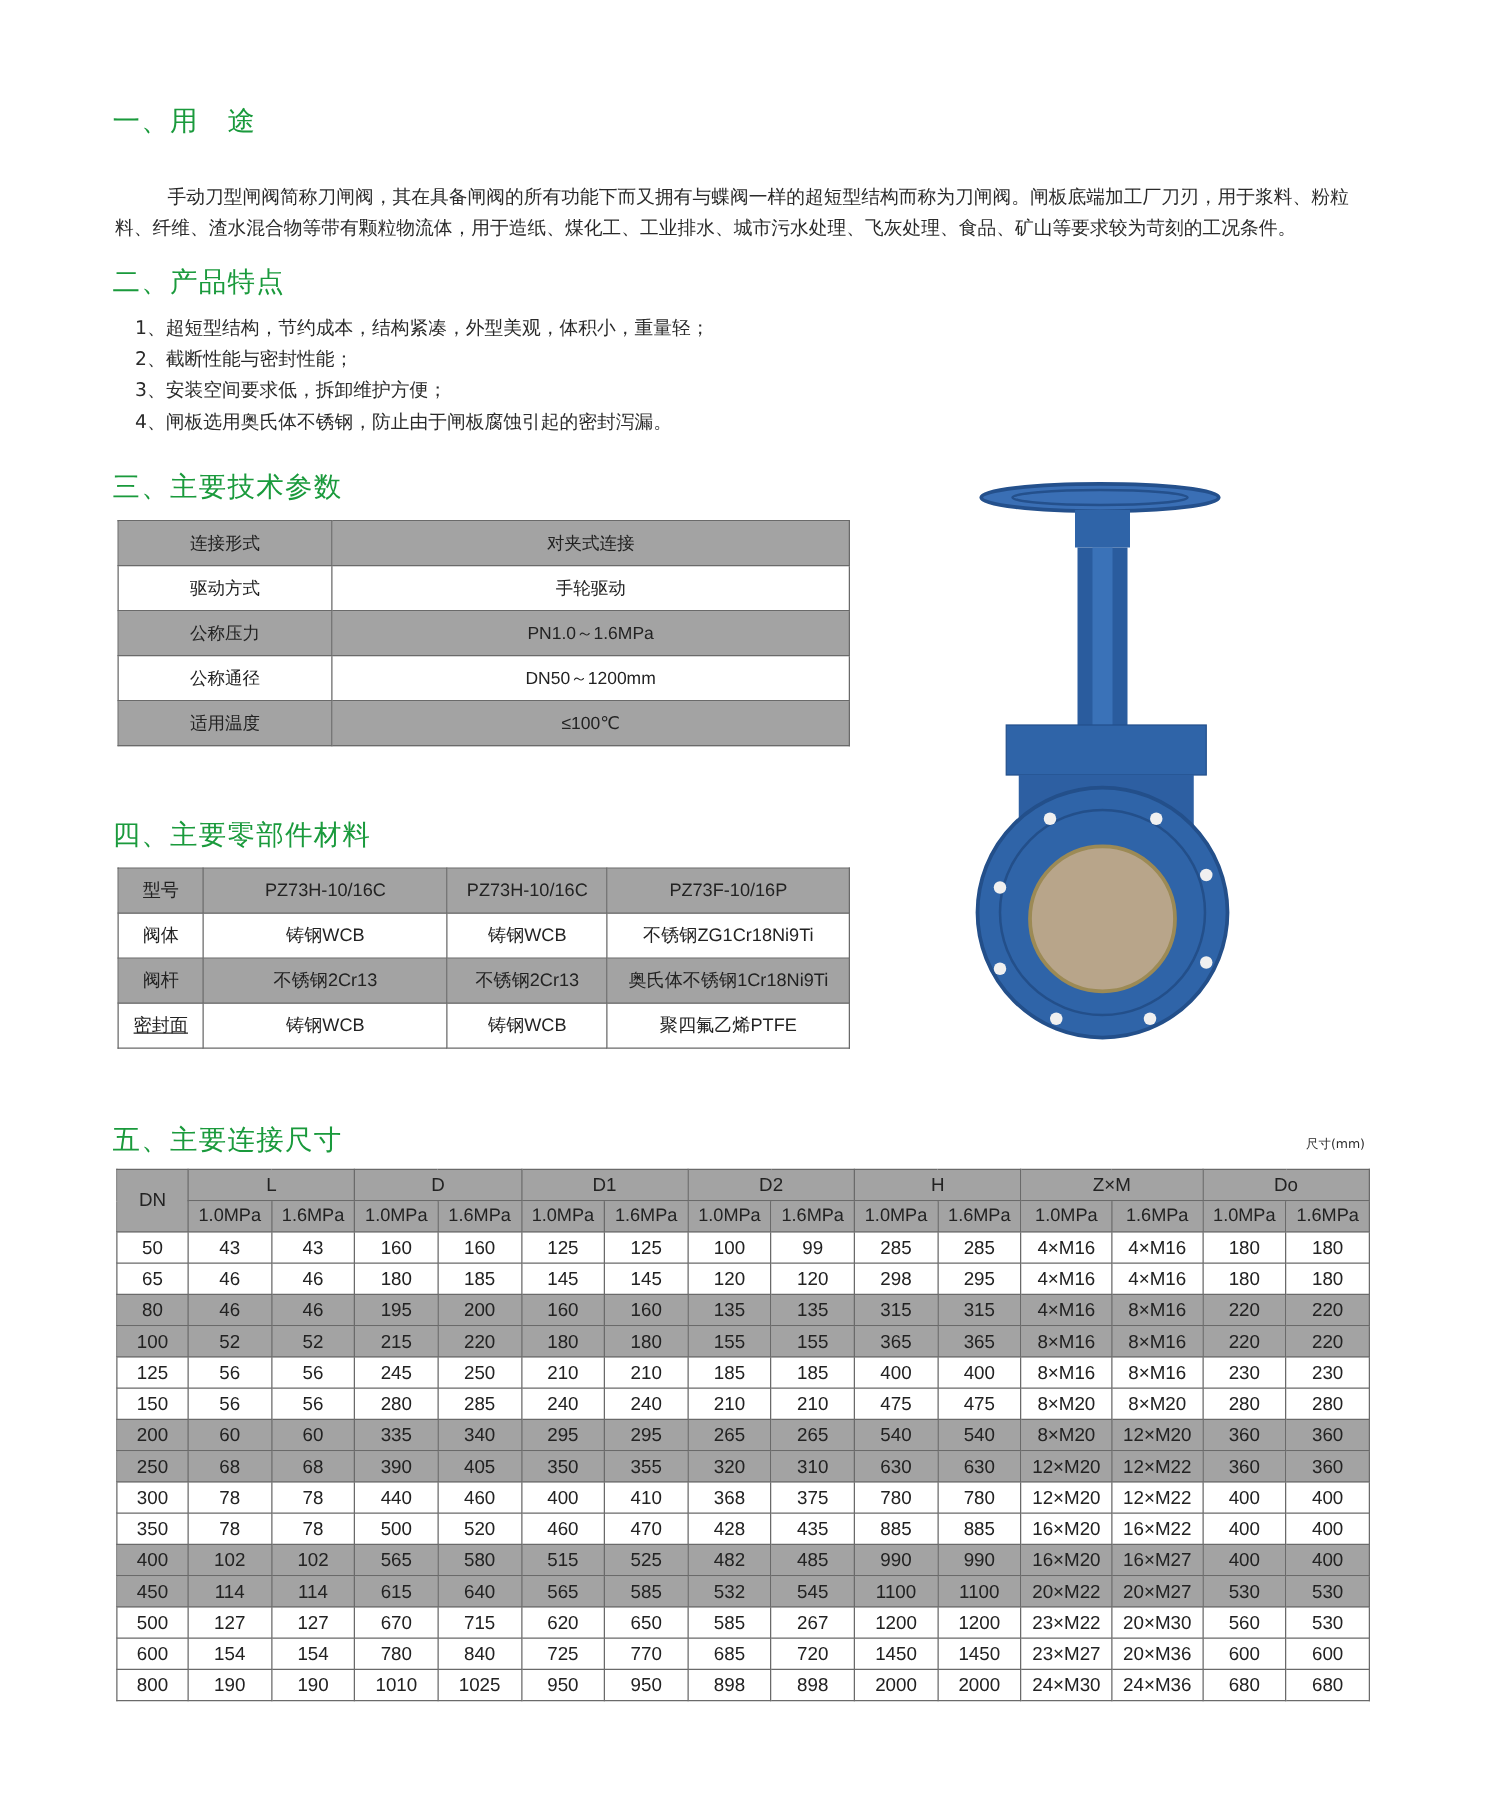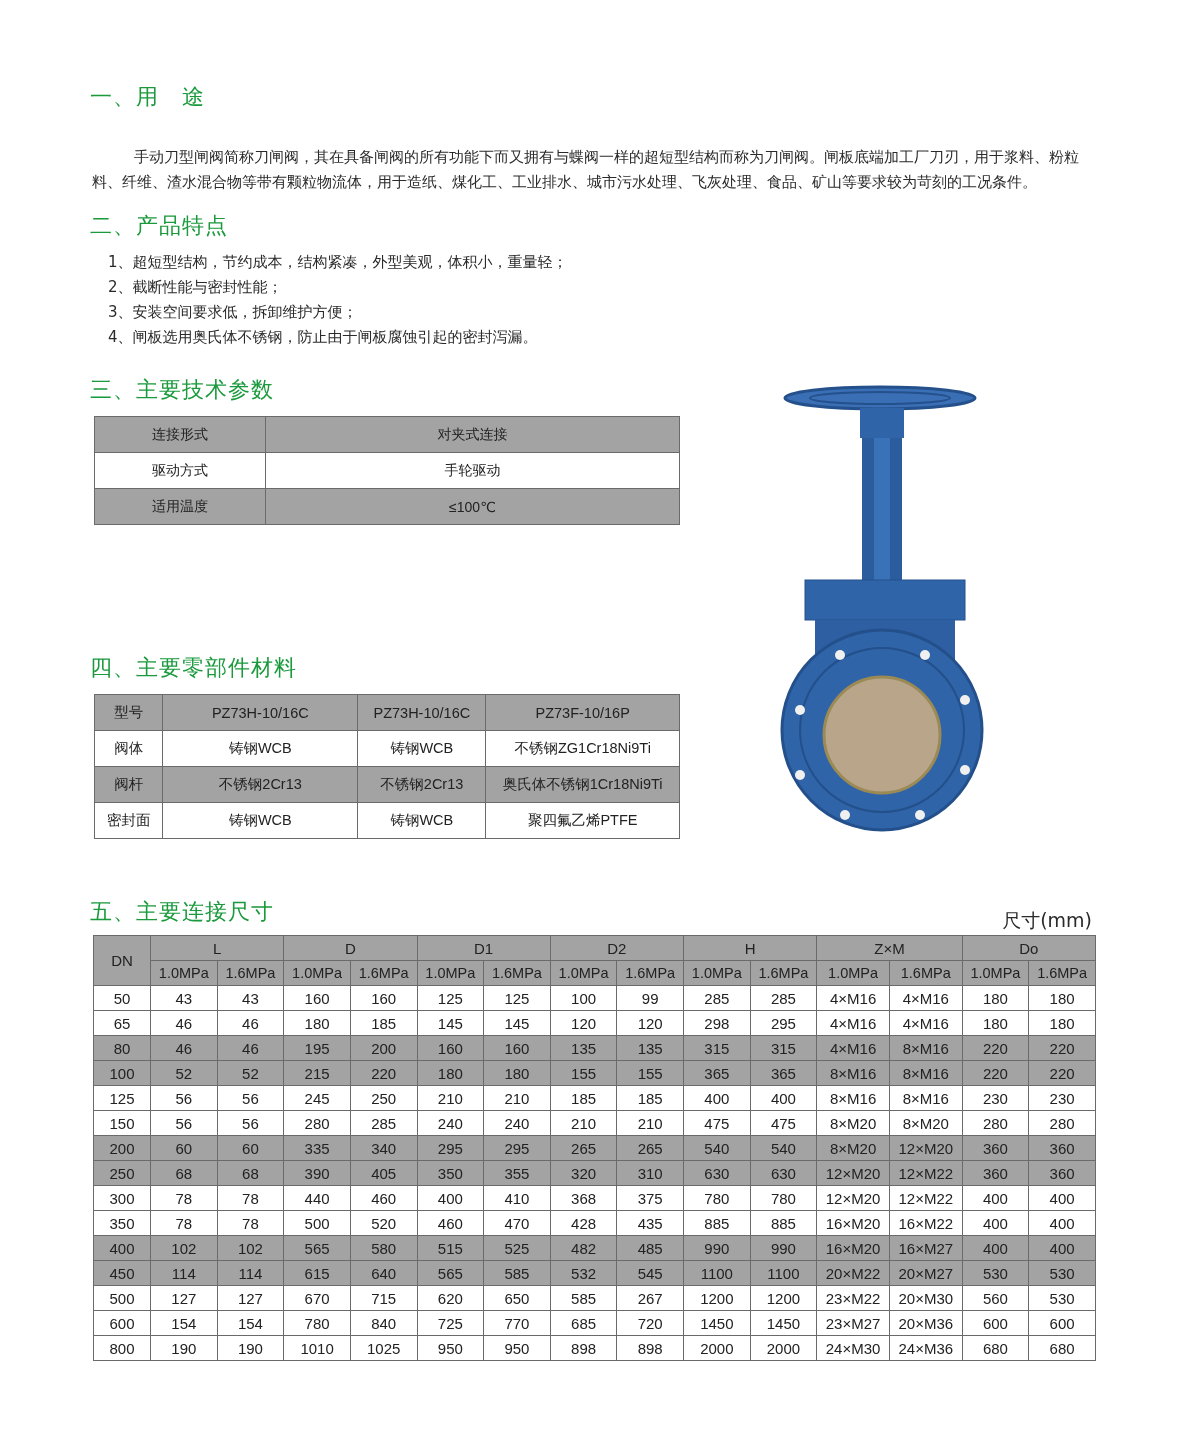--- a/index.html
+++ b/index.html
@@ -13,21 +13,21 @@
   .green { background: #a3a3a3; }
   .white { background: #ffffff; }
   #tech { left: 94px; top: 416px; width: 586px; font-size: 14px; }
   #tech td { height: 35px; }
   #tech td.k { width: 170px; }
   #mat { left: 94px; top: 694px; width: 586px; font-size: 14.5px; }
   #mat td { height: 35px; }
   #dims { left: 93px; top: 935px; width: 1003px; font-size: 15px; }
   #dims td, #dims th { height: 24px; }
   #dims .sub th { font-size: 14.5px; }
-  .unit { position: absolute; right: 108px; top: 908px; font-size: 19px; }
+  .unit { position: absolute; right: 108px; top: 908px; font-size: 10px; }
   .valve { position: absolute; left: 770px; top: 380px; width: 230px; height: 470px; }
 </style>
 </head>
 <body>
 
 <h2 class="h2" style="top:82px;">一、用　途</h2>
 <p class="para" style="top:124px;margin-top:21px;"><span class="indent"></span><span>手动刀型闸阀简称刀闸阀，其在具备闸阀的所有功能下而又拥有与蝶阀一样的超短型结构而称为刀闸阀。闸板底端加工厂刀刃，用于浆料、粉粒料、纤维、渣水混合物等带有颗粒物流体，用于造纸、煤化工、工业排水、城市污水处理、飞灰处理、食品、矿山等要求较为苛刻的工况条件。</span></p>
 
 <h2 class="h2" style="top:211px;">二、产品特点</h2>
 <ul class="features">
@@ -42,20 +42,28 @@
     <tbody id="tech-body">
       <tr class="green">
         <td class="k">连接形式</td>
         <td>对夹式连接</td>
       </tr>
       <tr class="white">
         <td class="k">驱动方式</td>
         <td>手轮驱动</td>
       </tr>
       <tr class="green">
+        <td class="k">公称压力</td>
+        <td>PN1.0～1.6MPa</td>
+      </tr>
+      <tr class="white">
+        <td class="k">公称通径</td>
+        <td>DN50～1200mm</td>
+      </tr>
+      <tr class="green">
         <td class="k">适用温度</td>
         <td>≤100℃</td>
       </tr>
     </tbody>
   </table>
 
 <h2 class="h2" style="top:653px;">四、主要零部件材料</h2>
 <table id="mat">
     <tbody id="mat-body">
       <tr class="green">
@@ -70,21 +78,21 @@
         <td style="width: 128px;">铸钢WCB</td>
         <td style="width: 194px; text-align: center;">不锈钢ZG1Cr18Ni9Ti</td>
       </tr>
       <tr class="green">
         <td style="width: 68px;">阀杆</td>
         <td style="width: 196px;">不锈钢2Cr13</td>
         <td style="width: 128px;">不锈钢2Cr13</td>
         <td style="width: 194px;">奥氏体不锈钢1Cr18Ni9Ti</td>
       </tr>
       <tr class="white">
-        <td style="width: 68px;">密封面</td>
+        <td style="width: 68px; text-decoration: underline;">密封面</td>
         <td style="width: 196px;">铸钢WCB</td>
         <td style="width: 128px;">铸钢WCB</td>
         <td style="width: 194px;">聚四氟乙烯PTFE</td>
       </tr>
     </tbody>
   </table>
 
 <h2 class="h2" style="top:897px;">五、主要连接尺寸</h2>
 <div class="unit">尺寸(mm)</div>
 <table id="dims">

